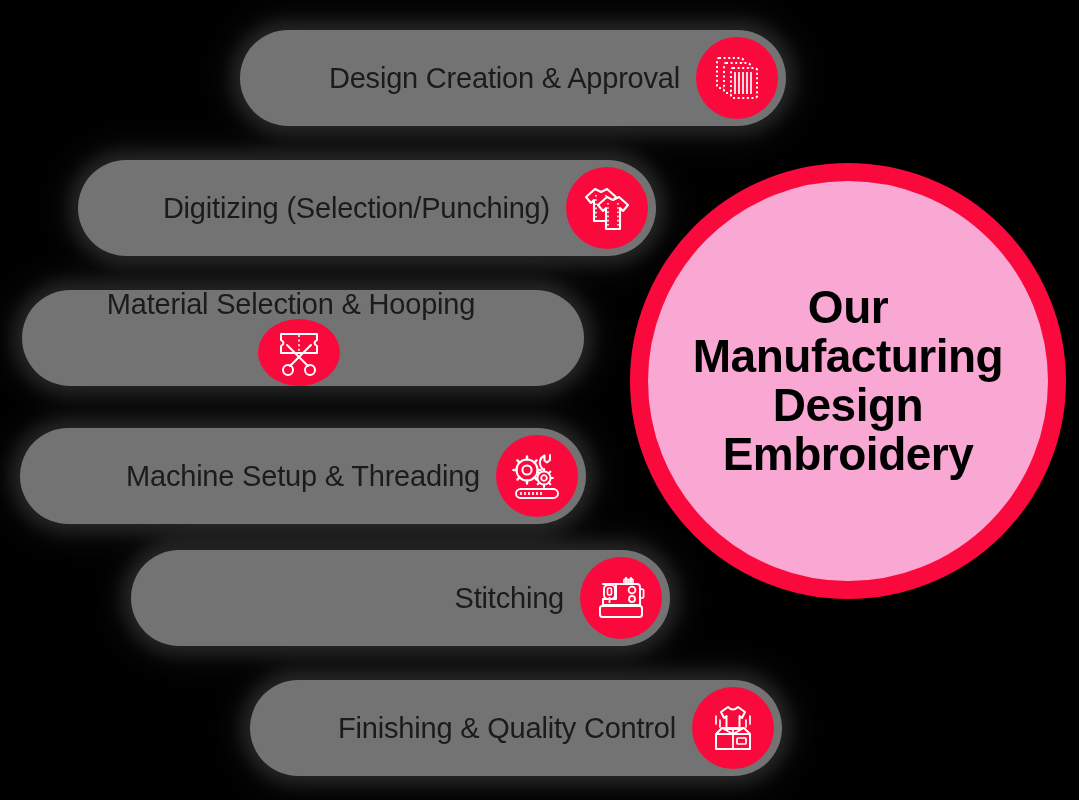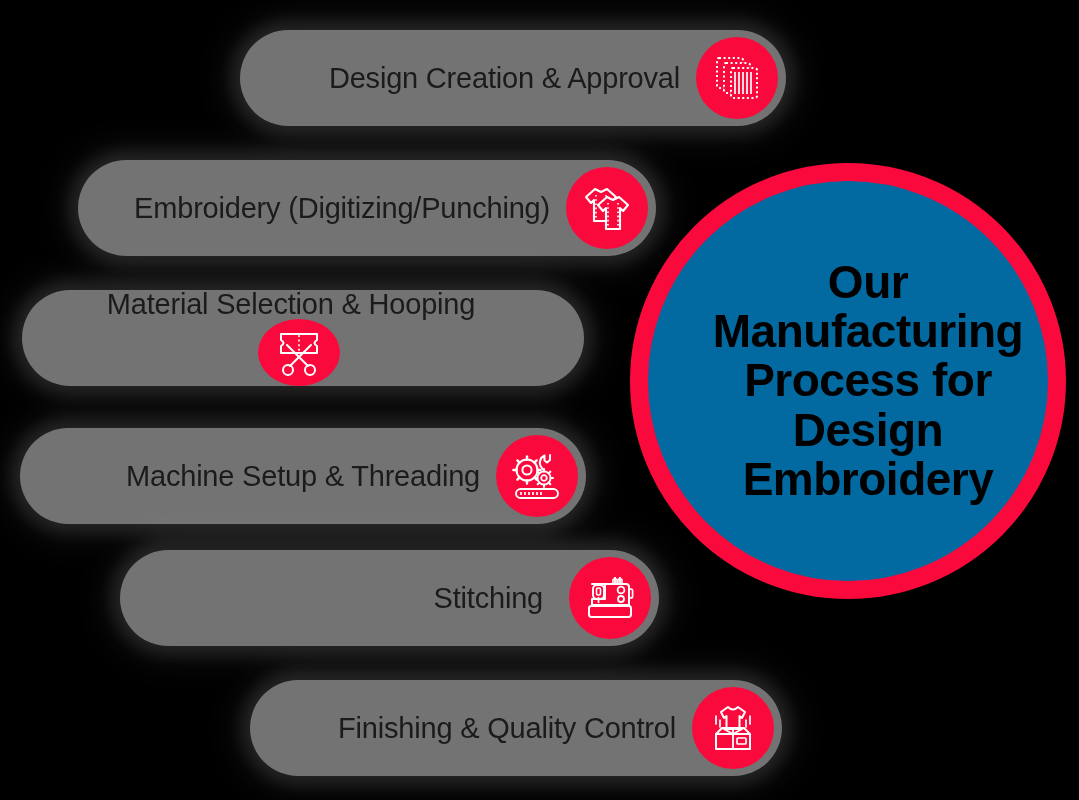--- a/index.html
+++ b/index.html
@@ -42,33 +42,33 @@
     background:#fa0a3c;
     display:flex;align-items:center;justify-content:center;
   }
   .icon-badge svg{display:block;}
 
   
   #pill-0{left:240px;  top:30px;  width:546px;}
   #pill-1{left:78px;   top:160px; width:578px;}
   #pill-2{left:22px;   top:290px; width:562px;flex-direction:column;}
   #pill-3{left:20px;   top:428px; width:566px;}
-  #pill-4{left:120px;  top:550px; width:539px;gap:10px;}
+  #pill-4{left:131px;  top:550px; width:539px;}
   #pill-5{left:250px;  top:680px; width:532px;}
 
   
   #hero-circle{
     position:absolute;
     left:630px;top:163px;
     width:436px;height:436px;
     border-radius:50%;
-    background:#0369a1;
+    background:#f9a8d4;
     border:18px solid #fa0a3c;
     box-sizing:border-box;
-    display:flex;align-items:center;justify-content:flex-end;
+    display:flex;align-items:center;justify-content:center;
     z-index:5;
   }
   #hero-title{
     color:#000;
     font-size:46px;
     font-weight:700;
     line-height:1.07;
     text-align:center;
     letter-spacing:-0.5px;
     width:360px;
@@ -92,21 +92,21 @@
           <line x1="29" y1="21" x2="29" y2="43"></line>
           <line x1="33" y1="21" x2="33" y2="43"></line>
           <line x1="37" y1="21" x2="37" y2="43"></line>
           <line x1="41" y1="21" x2="41" y2="43"></line>
         </g>
       </svg>
     </span>
   </div>
 
   <div class="pill" id="pill-1">
-    <span class="pill-label">Embroidery (Digitizing/Punching)</span>
+    <span class="pill-label">Digitizing (Selection/Punching)</span>
     <span class="icon-badge">
       <svg width="56" height="56" viewBox="0 0 56 56" fill="none" stroke="#fff" stroke-width="2.1">
 
         <path d="M7 17 L16 9 L22 12 L28 9 L37 17 L32 23 L29 20 L29 41 L15 41 L15 20 L12 23 Z" fill="#fa0a3c" stroke-linejoin="round"></path>
         <path d="M17 15 L17 38 M27 15 L27 38" stroke-width="1.6" stroke-dasharray="1.6 2.6"></path>
 
         <path d="M19 25 L28 17 L34 20 L40 17 L49 25 L44 31 L41 28 L41 49 L27 49 L27 28 L24 31 Z" fill="#fa0a3c" stroke-linejoin="round"></path>
         <path d="M29 23 L29 46 M39 23 L39 46" stroke-width="1.6" stroke-dasharray="1.6 2.6"></path>
       </svg>
     </span>
@@ -224,19 +224,18 @@
         <path d="M17 28 L28 34 L39 28" stroke-width="1.8" stroke-linejoin="round"></path>
         <rect x="32" y="38" width="9" height="6" rx="1" stroke-width="1.7"></rect>
       </svg>
     </span>
   </div>
 
   <div id="hero-circle">
     <div id="hero-title">
       <span class="ln">Our</span>
       <span class="ln">Manufacturing</span>
-      <span class="ln">Process for</span>
       <span class="ln">Design</span>
       <span class="ln">Embroidery</span>
     </div>
   </div>
 
 </div>
 
 </body></html>

